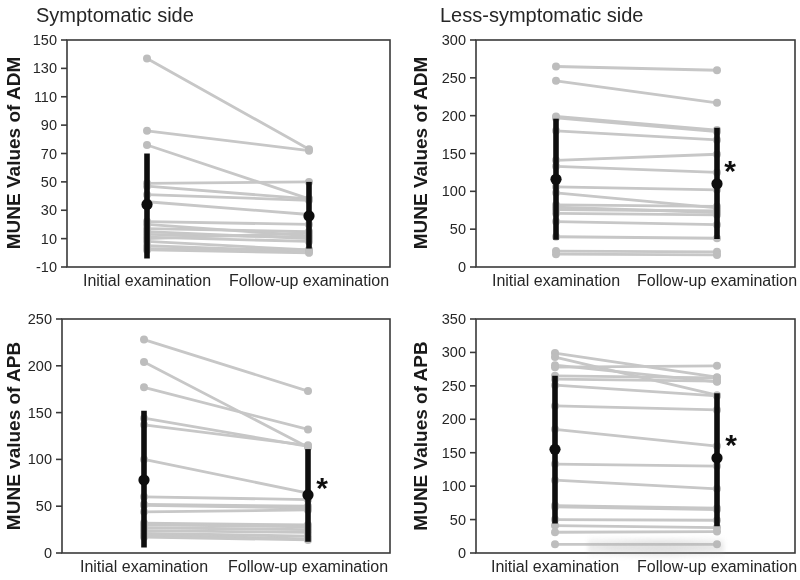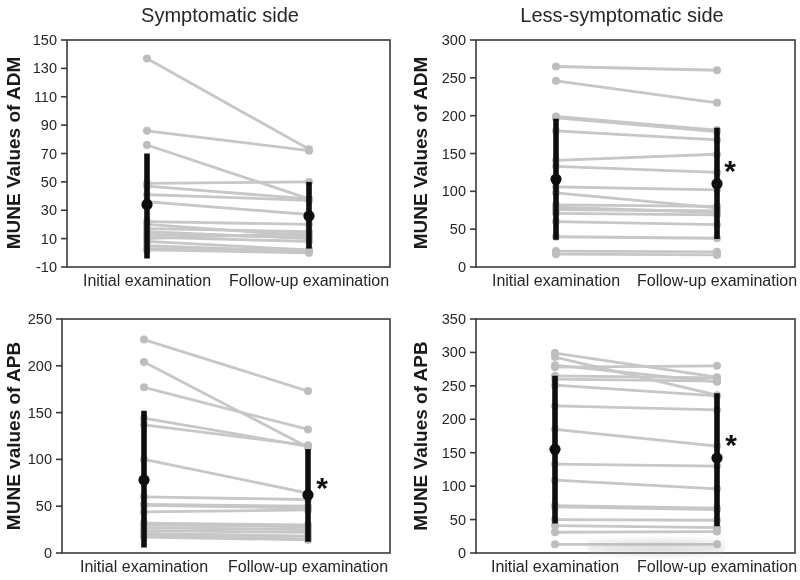--- a/index.html
+++ b/index.html
@@ -1,19 +1,19 @@
 <!DOCTYPE html>
 <html><head>
 <meta charset="utf-8">
 <style>
   html,body{margin:0;padding:0;background:#fff;}
   .figure{position:relative;width:800px;height:580px;background:#ffffff;overflow:hidden;
           font-family:"Liberation Sans",sans-serif;color:#262626;}
   #canvas{position:absolute;left:0;top:0;font-family:"Liberation Sans",sans-serif;}
-  .col-title{position:absolute;font-size:20px;line-height:1.1;text-align:center;color:#262626;}
+  .col-title{position:absolute;font-size:20px;line-height:1.1;text-align:left;color:#262626;}
   .ylab{position:absolute;font-size:19px;font-weight:bold;white-space:nowrap;color:#1a1a1a;
         transform:translate(-50%,-50%) rotate(-90deg);}
   .xlab{position:absolute;font-size:16px;white-space:nowrap;color:#262626;
         transform:translateX(-50%);}
   .sig{position:absolute;font-size:30px;font-weight:bold;color:#0e0e0e;line-height:1;
        transform:translate(-50%,-50%);}
   .watermark{position:absolute;left:588px;top:534px;width:136px;height:26px;opacity:.45;
        background:
          radial-gradient(ellipse at 20% 50%, rgba(175,175,175,.8), rgba(255,255,255,0) 60%),
          radial-gradient(ellipse at 55% 55%, rgba(175,175,175,.7), rgba(255,255,255,0) 60%),

